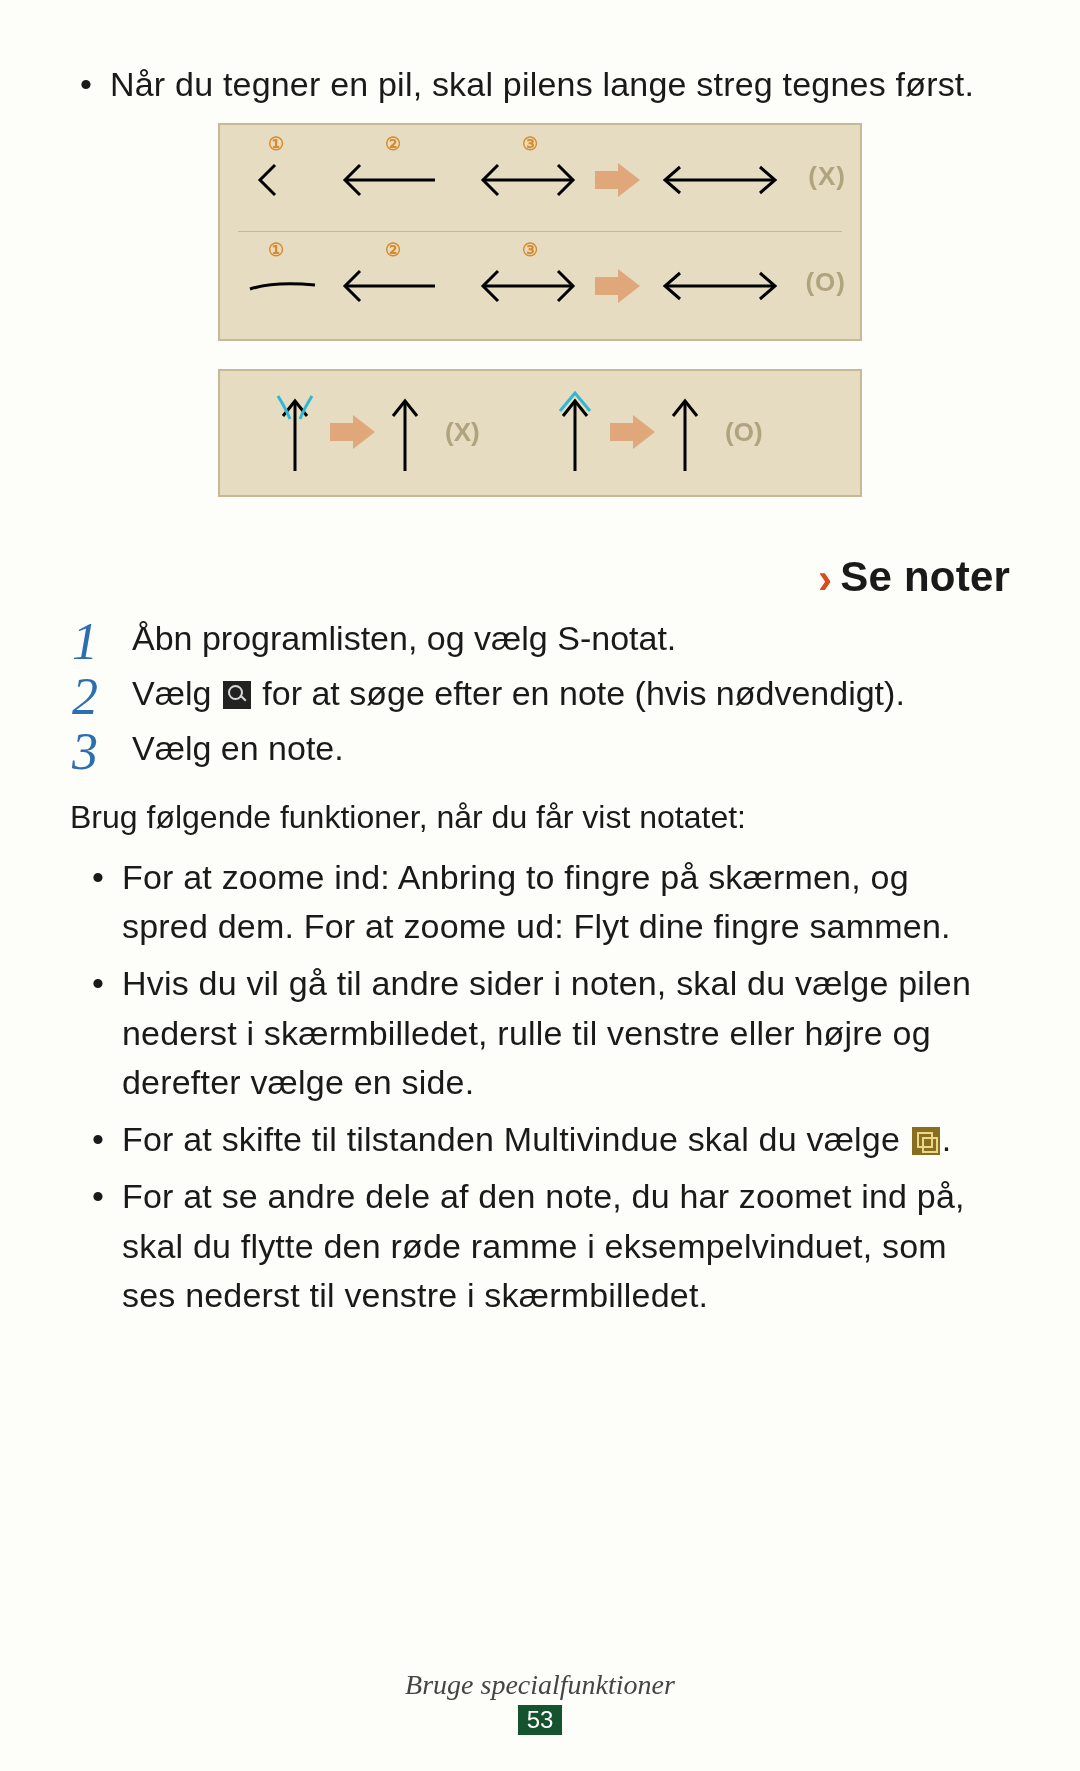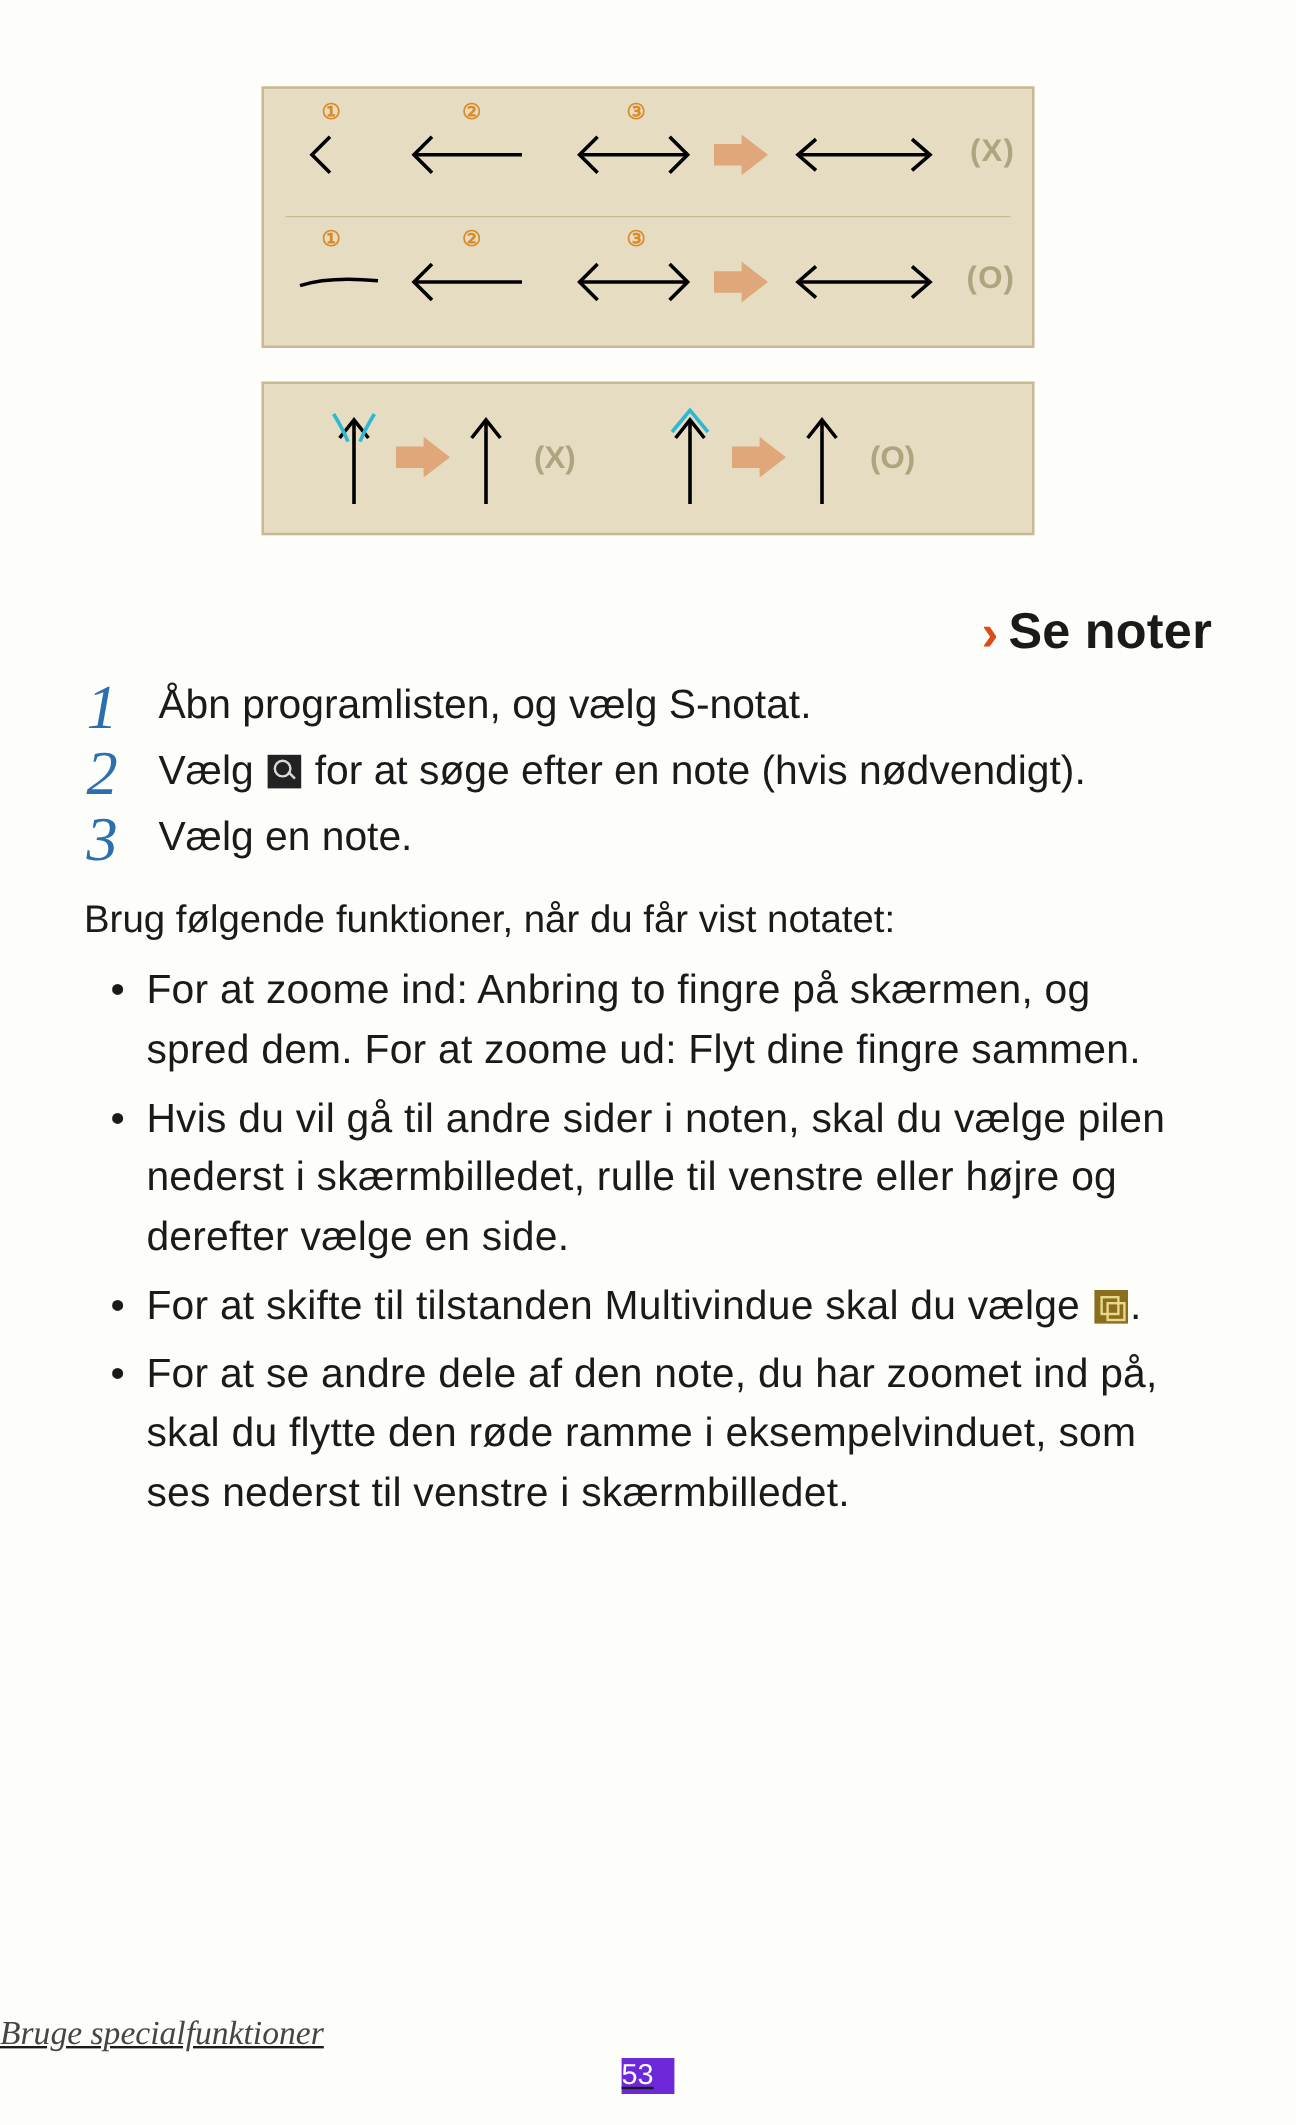--- a/index.html
+++ b/index.html
@@ -158,47 +158,47 @@
   .sub-bullets {
     margin: 12px;
     padding: 0;
   }
   .sub-bullets .bullet-line {
     margin-bottom: 8px;
   }
 
   .footer {
     position: absolute;
-    bottom: 26px;
+    bottom: 36px;
     left: 0; right: 0;
-    text-align: left;
-    text-decoration: underline;
+    text-align: center;
   }
   .footer-title {
     font-style: italic;
     font-family: "Times New Roman", Georgia, serif;
     font-size: 28px;
     color: #454545;
   }
   .page-num {
     margin: 4px auto 0 auto;
     width: 44px;
-    background: #6d28d9;
+    background: #14532d;
     color: #fff;
     font-size: 24px;
     font-weight: 400;
     padding: 1px 0;
   }
   svg { display:block; }
 </style>
 </head>
 <body>
 
 <div class="page">
 
+  <p class="bullet-line">Når du tegner en pil, skal pilens lange streg tegnes først.</p>
 
   <div class="illustration illu-a">
     <div class="illuA-row">
       <span class="stepnum" style="left:48px">①</span>
       <span class="stepnum" style="left:165px">②</span>
       <span class="stepnum" style="left:302px">③</span>
 
       <svg width="640" height="106" style="position:absolute;left:0;top:0">
 
         <path d="M55 40 L40 55 L55 70" stroke="#000" stroke-width="3" fill="none"></path>

